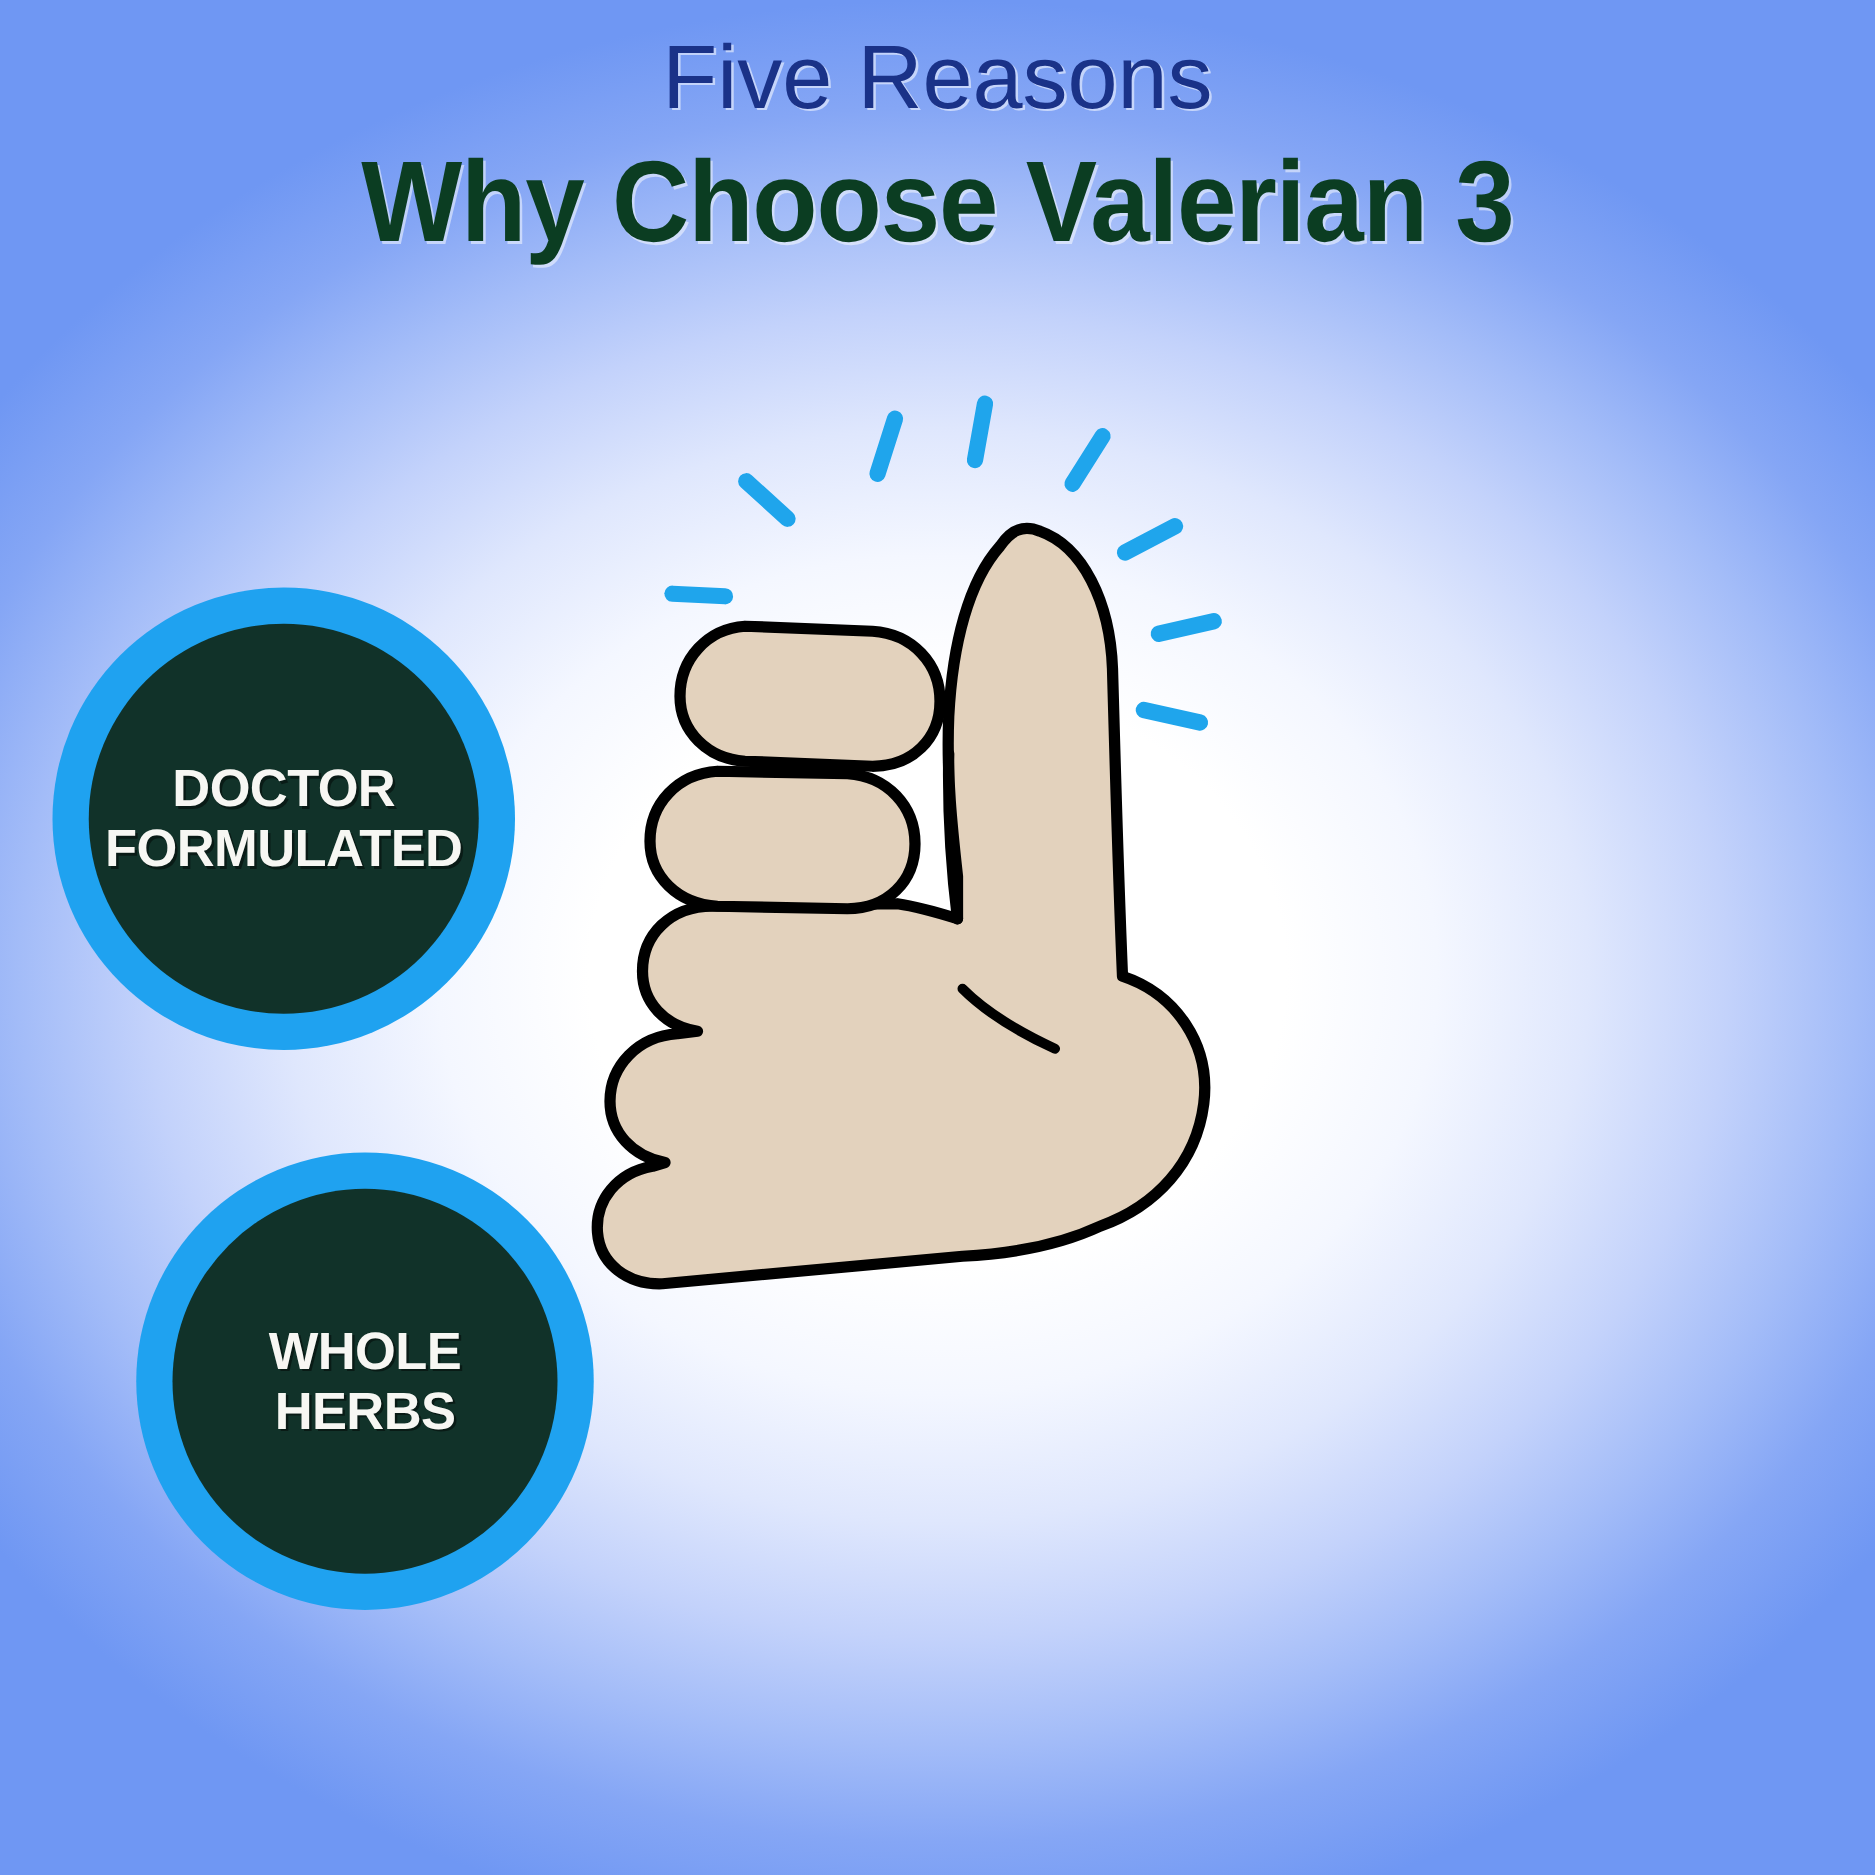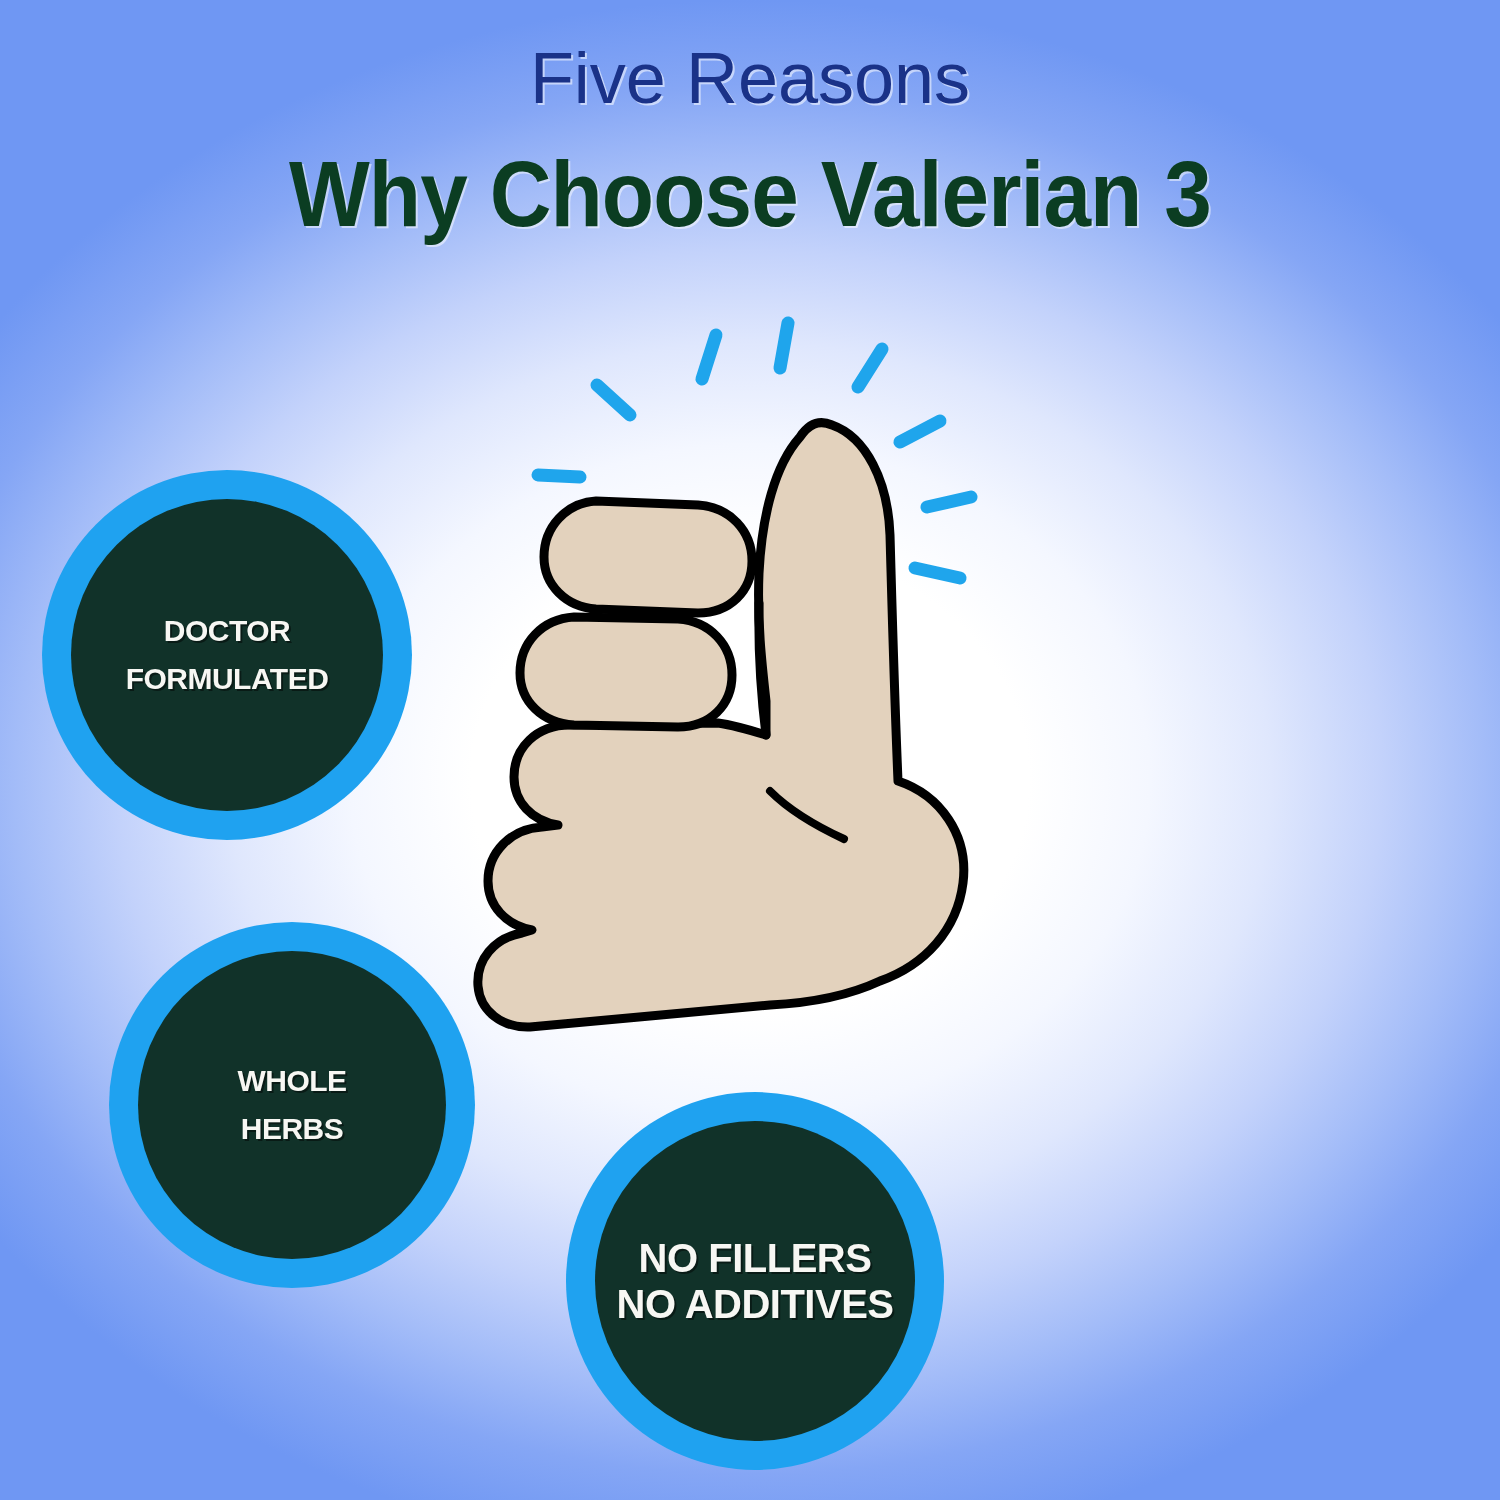--- a/index.html
+++ b/index.html
@@ -28,21 +28,21 @@
   
   #heading {
     position: absolute;
     top: 0;
     left: 0;
     width: 1500px;
     text-align: center;
     z-index: 6;
   }
   #eyebrow {
-    margin: 16px;
+    margin: 0;
     padding-top: 20px;
     font-size: 72px;
     line-height: 84px;
     font-weight: 400;
     letter-spacing: 0px;
     color: #1a3288;
     text-shadow: 2px 2px 0 rgba(255,255,255,0.55);
   }
   #maintitle {
     margin: 0;
@@ -75,21 +75,21 @@
     display: flex;
     align-items: center;
     justify-content: center;
     text-align: center;
     box-sizing: border-box;
     padding: 0 10px;
   }
   .badge-label {
     color: #f7f7f3;
     font-weight: 700;
-    font-size: 30px;
+    font-size: 42px;
     line-height: 48px;
     letter-spacing: -0.5px;
     white-space: pre-line;
     text-shadow: 2px 2px 0 rgba(0,0,0,0.45);
   }
 
   #badge-0 { left: 42px;   top: 470px;  width: 370px; height: 370px; }
   #badge-1 { left: 1096px; top: 462px;  width: 366px; height: 366px; }
   #badge-2 { left: 109px;   top: 922px;  width: 366px; height: 366px; }
   #badge-3 { left: 1058px; top: 912px;  width: 372px; height: 372px; }
@@ -181,20 +181,14 @@
 
 
   <div class="badge" id="badge-2">
     <div class="badge-inner">
       <span class="badge-label">WHOLE
 HERBS</span>
     </div>
   </div>
 
 
-  <div class="badge" id="badge-4">
-    <div class="badge-inner">
-      <span class="badge-label">NO FILLERS
-NO ADDITIVES</span>
-    </div>
-  </div>
 
 </div>
 
 </body></html>

